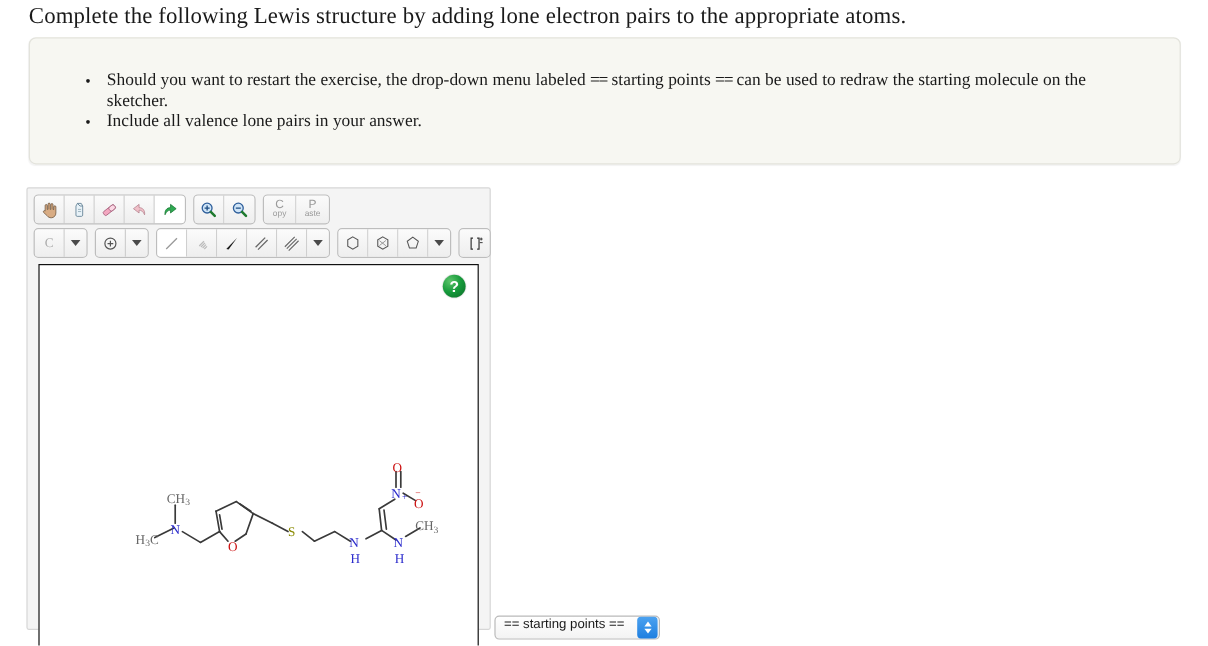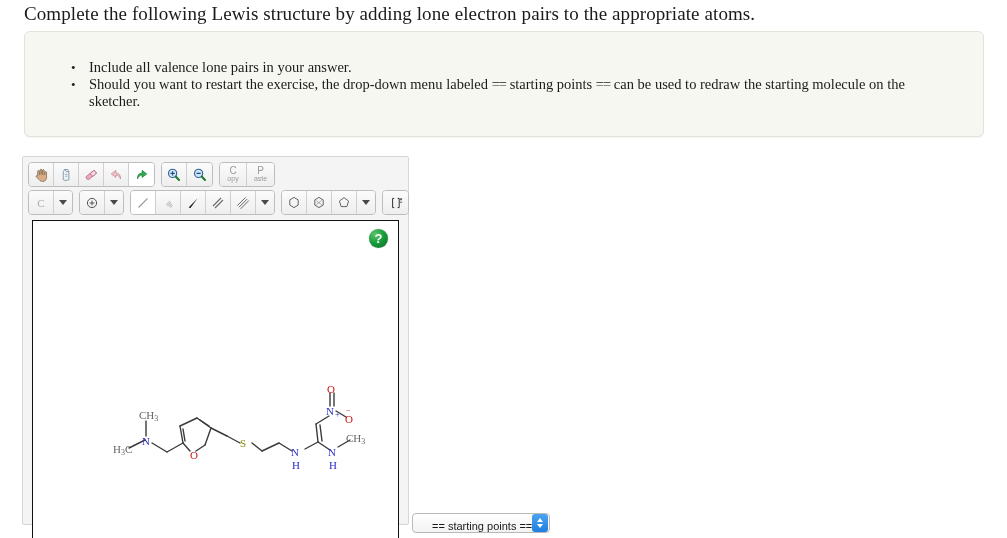--- a/index.html
+++ b/index.html
@@ -143,23 +143,22 @@
 
   
   .dropdown {
     position: absolute;
     left: 412px; top: 513px;
     width: 138px; height: 20px;
     background: linear-gradient(#ffffff,#f3f3f3);
     border: 1px solid #b9b9b9;
     border-radius: 4px;
     display: flex;
-    align-items: flex-end;
+    align-items: flex-start;
     cursor: pointer;
-    padding-left: 12px;
   }
   .dropdown .dval {
     flex: 1;
     padding-left: 7px;
     font-family: "Liberation Sans", sans-serif;
     font-size: 11px;
     color: #1a1a1a;
     white-space: nowrap;
   }
   .dropdown .dbtn {
@@ -188,22 +187,22 @@
 </style>
 </head>
 <body>
 
 <div id="root">
 
   <div class="prompt">Complete the following Lewis structure by adding lone electron pairs to the appropriate atoms.</div>
 
   <div class="notebox">
     <ul>
+      <li><span>Should you want to restart the exercise, the drop-down menu labeled </span><span class="eqmark">==</span><span> starting points </span><span class="eqmark">==</span><span> can be used to redraw the starting molecule on the sketcher.</span></li>
       <li>Include all valence lone pairs in your answer.</li>
-      <li><span>Should you want to restart the exercise, the drop-down menu labeled </span><span class="eqmark">==</span><span> starting points </span><span class="eqmark">==</span><span> can be used to redraw the starting molecule on the sketcher.</span></li>
     </ul>
   </div>
 
   <div class="sketcher">
 
     <div class="toolrow r1">
 
       <div class="grp">
         <div class="btn">
           <svg width="16" height="16" viewBox="0 0 16 16">

